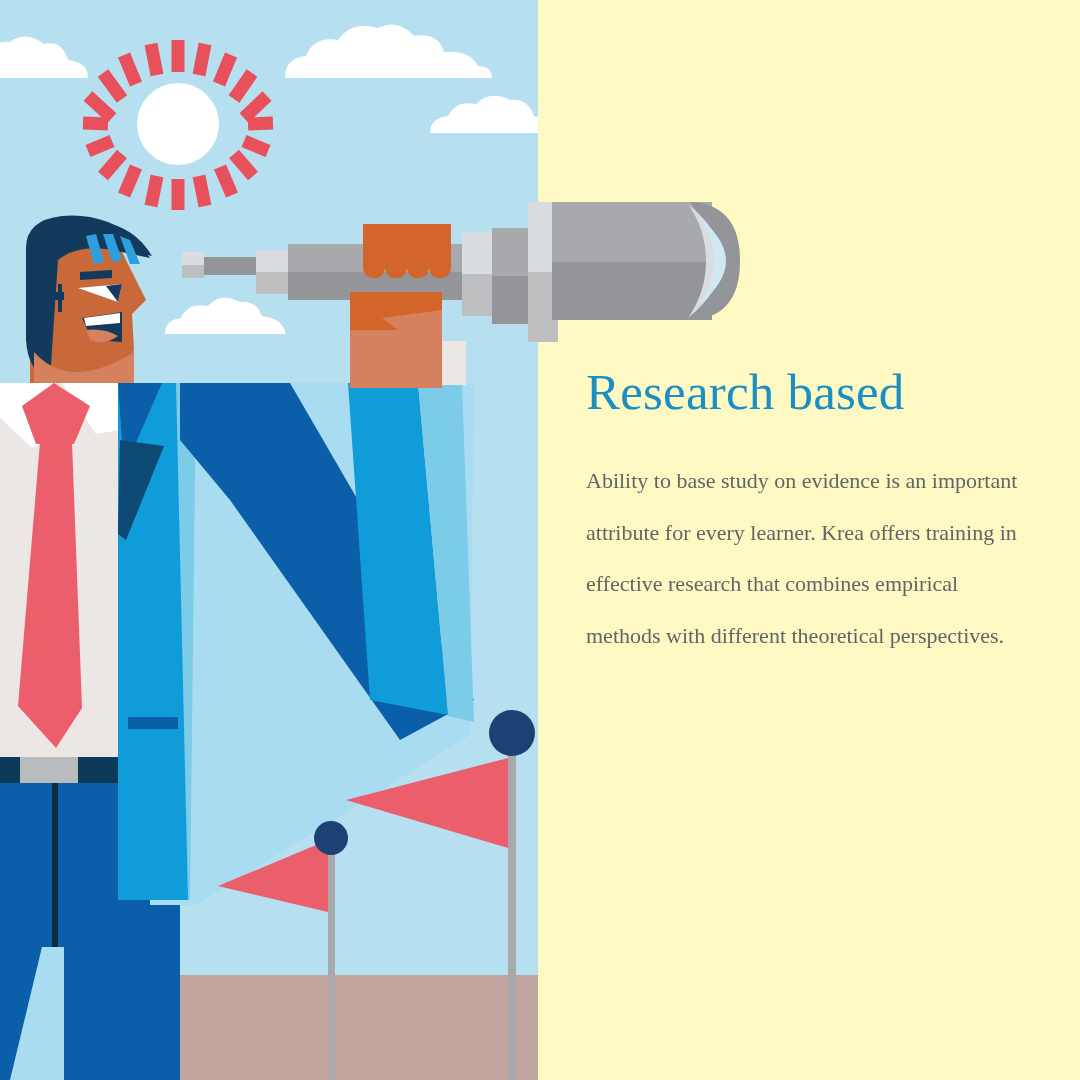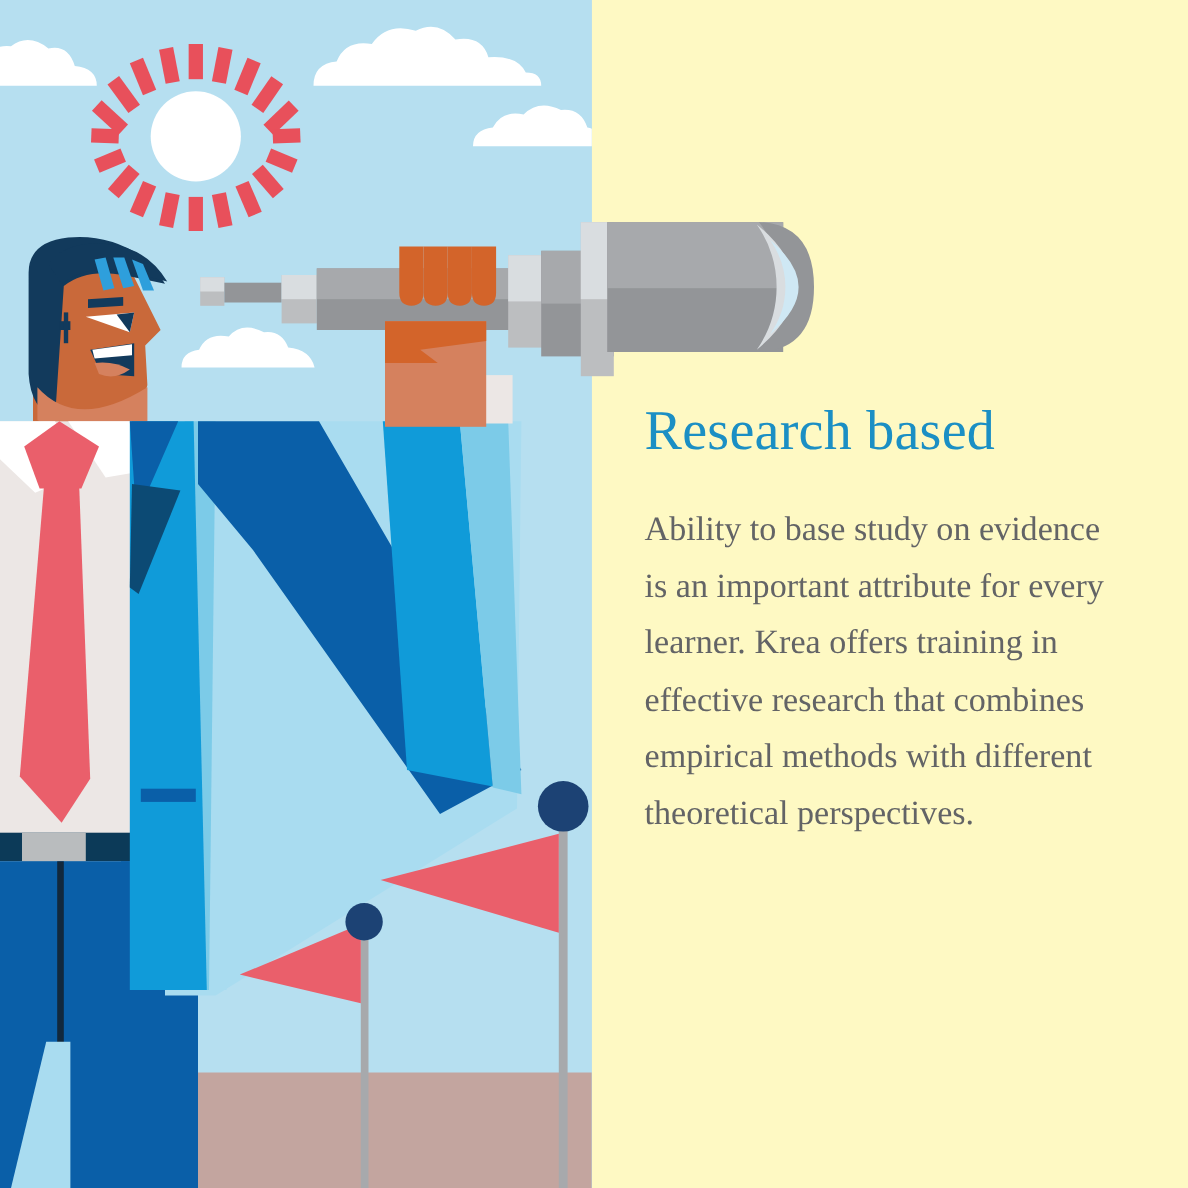--- a/index.html
+++ b/index.html
@@ -44,21 +44,21 @@
     font-weight:400;
     color:#1b8fc4;
     letter-spacing:0.2px;
     white-space:nowrap;
   }
   #body {
     position:absolute;
     top:455px; left:0;
     width:440px;
     font-family:"Liberation Serif", serif;
-    font-size:31px;
+    font-size:22px;
     line-height:51.5px;
     color:#636466;
   }
 </style>
 </head>
 <body>
 
 <div id="card">
 
   <div id="illo">

